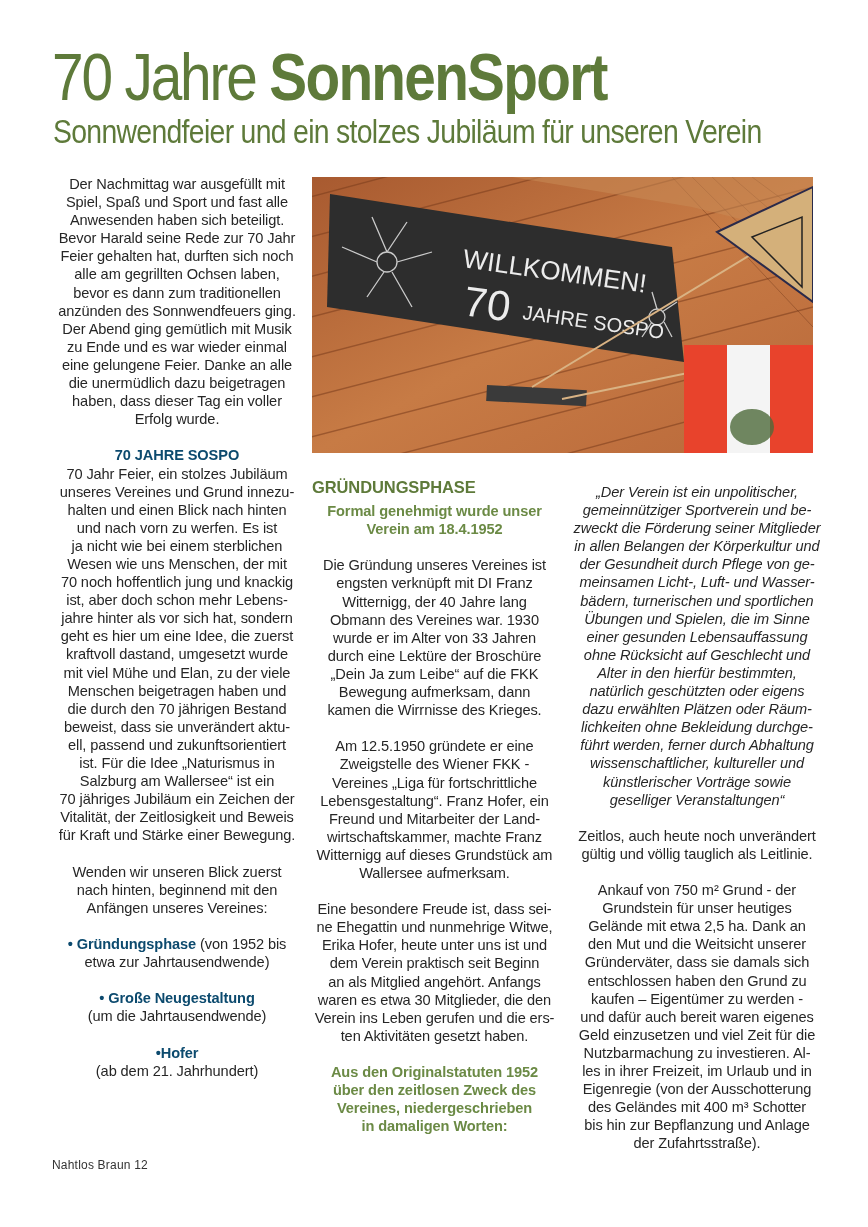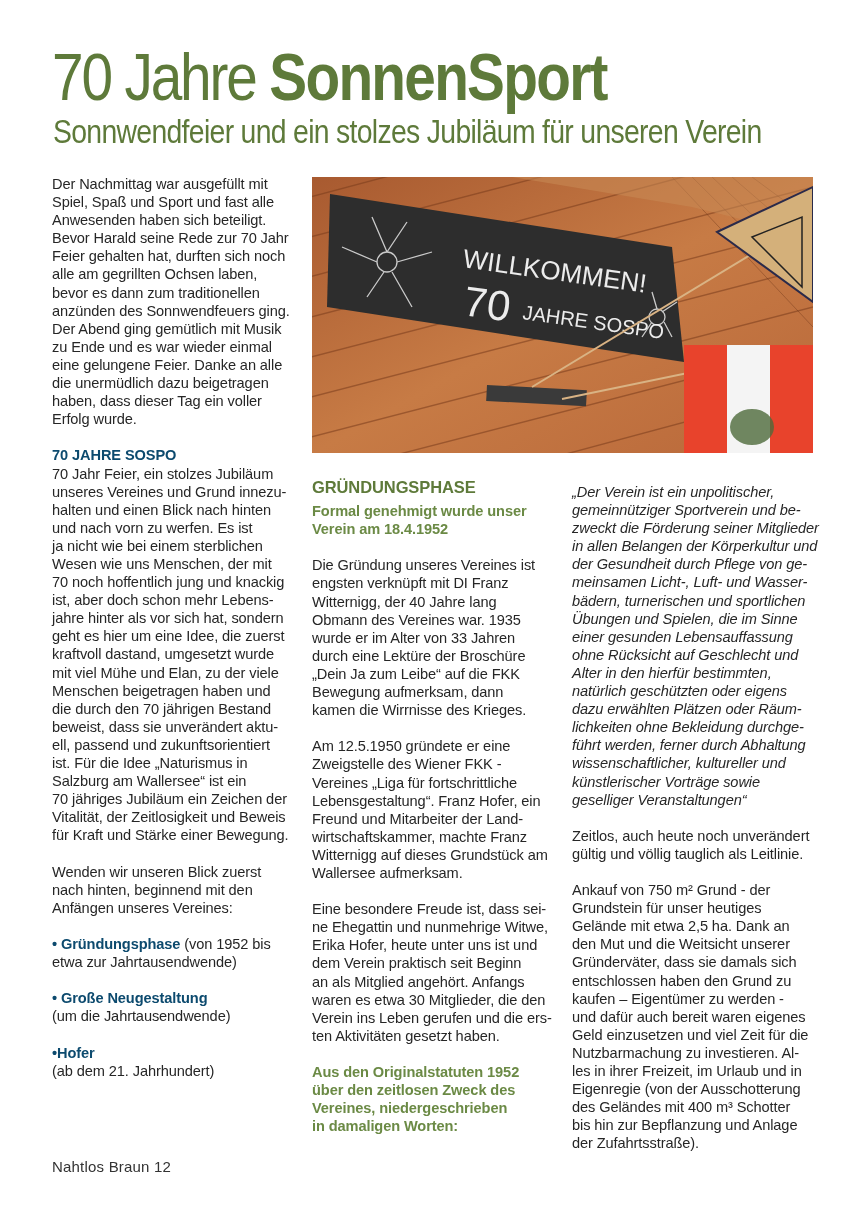--- a/index.html
+++ b/index.html
@@ -18,34 +18,34 @@
     .subtitle {
       position: absolute; left: 53px; top: 114px; margin: 0;
       font-size: 33px; line-height: 36px; color: #5e7a3a; font-weight: normal;
       white-space: nowrap; letter-spacing: -0.8px;
       transform: scaleX(0.86); transform-origin: left top;
     }
     .col {
       position: absolute; font-size: 14.6px; line-height: 18.1px; color: #262626;
       letter-spacing: -0.1px;
     }
-    .col p { margin: 0 0 18.1px 0; white-space: pre-line; }
+    .col p { margin: 0 0 18.1px 0; white-space: pre-line; text-align: center; }
     .col1 { left: 52px; top: 175px; width: 250px; }
     .col2 { left: 312px; top: 478px; width: 245px; }
     .col3 { left: 572px; top: 483px; width: 250px; }
     .green { color: #0c4a6e; font-weight: bold; }
     .h-section { font-size: 16.5px; color: #5e7a3a; font-weight: bold; margin: 0 0 6px 0; display:block; }
     .subhead { color: #6b8a45; font-weight: bold; }
     .italic { font-style: italic; }
     .photo {
       position: absolute; left: 312px; top: 177px; width: 501px; height: 276px;
       overflow: hidden; background: #b0683a;
     }
     .footer {
-      position: absolute; left: 52px; top: 1158px; font-size: 15px; color: #333333;
+      position: absolute; left: 52px; top: 1158px; font-size: 12px; color: #333333;
       letter-spacing: 0.2px;
     }
   </style>
 </head>
 <body>
 
 <h1 class="title"><span class="light">70 Jahre </span><span class="bold">SonnenSport</span></h1>
 <h2 class="subtitle">Sonnwendfeier und ein stolzes Jubiläum für unseren Verein</h2>
 
 <div class="col col1">
@@ -146,21 +146,21 @@
   </svg>
 </div>
 
 <div class="col col2">
   <span class="h-section">GRÜNDUNGSPHASE</span>
   <p class="subhead">Formal genehmigt wurde unser
 Verein am 18.4.1952</p>
   <p>Die Gründung unseres Vereines ist
 engsten verknüpft mit DI Franz
 Witternigg, der 40 Jahre lang
-Obmann des Vereines war. 1935
+Obmann des Vereines war. 1930
 wurde er im Alter von 33 Jahren
 durch eine Lektüre der Broschüre
 „Dein Ja zum Leibe“ auf die FKK
 Bewegung aufmerksam, dann
 kamen die Wirrnisse des Krieges.</p>
   <p>Am 12.5.1950 gründete er eine
 Zweigstelle des Wiener FKK -
 Vereines „Liga für fortschrittliche
 Lebensgestaltung“. Franz Hofer, ein
 Freund und Mitarbeiter der Land-

